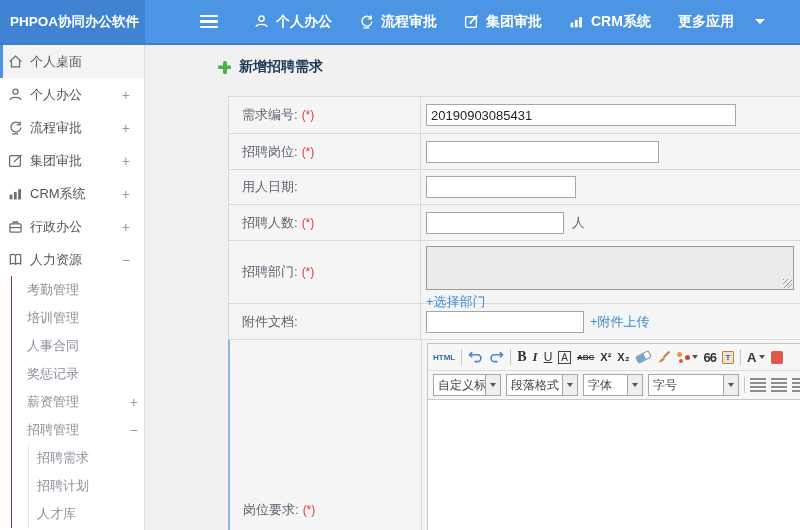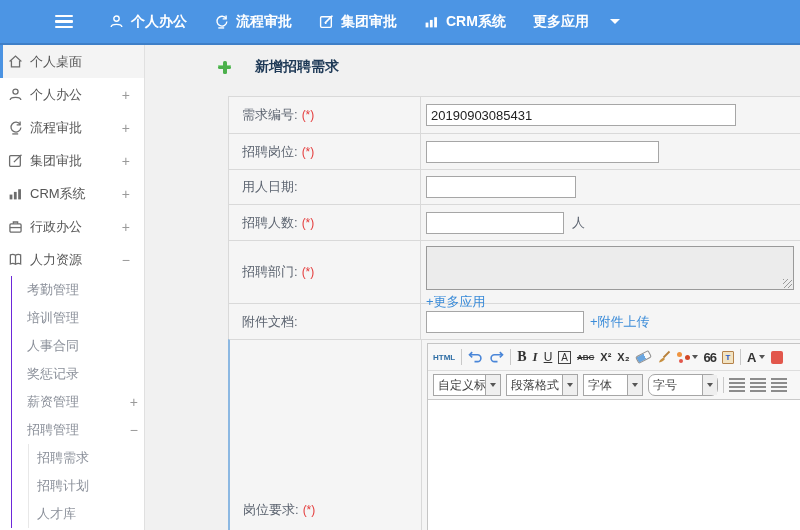--- a/index.html
+++ b/index.html
@@ -31,21 +31,21 @@
   .sitem.active { background:#f4f4f4; border-left:3px solid #4b93e2; padding-left:5px; }
   .l2wrap { margin-left:11px; border-left:1px solid #6d28d9; }
   .l2item { height:28px; display:flex; align-items:center; padding-left:15px;
     position:relative; color:#8a8f99; font-size:13px; cursor:pointer; }
   .l2item .stoggle { position:absolute; right:6px; color:#9a9a9a; font-size:14px; }
   .l3wrap { margin-left:16px; border-left:1px solid #e8e8e8; }
   .l3item { height:28px; display:flex; align-items:center; padding-left:8px;
     color:#8a8f99; font-size:13px; cursor:pointer; }
   
   .main { position:absolute; top:45px; left:145px; width:655px; height:485px; overflow:hidden; }
-  .ptitle { position:absolute; left:73px; top:13px; display:flex; align-items:center; gap:24px;
+  .ptitle { position:absolute; left:73px; top:13px; display:flex; align-items:center; gap:8px;
     font-size:14px; font-weight:bold; color:#1f3a57; }
   .plus { position:relative; width:13px; height:13px; display:inline-block; }
   .plus::before { content:""; position:absolute; left:0; top:4.5px; width:13px; height:4px;
     background:#4cb04c; border-radius:1.5px; box-shadow:inset 0 1px 0 #8cd88c; }
   .plus::after { content:""; position:absolute; left:4.5px; top:0; width:4px; height:13px;
     background:#4cb04c; border-radius:1.5px; }
   
   .form { position:absolute; left:83px; top:51px; width:620px;
     background:#f5f5f5; border:1px solid #d9d9d9; }
   .frow { display:flex; }
@@ -95,29 +95,30 @@
   .pastebox { width:12px; height:13px; border:1px solid #b5824a; background:#f2e3c2;
     display:flex; align-items:center; justify-content:center;
     font-size:8px; font-weight:bold; color:#2255cc; border-radius:1px; }
   .b-fcolor { font-size:13px; font-weight:bold; gap:3px; }
   .hl-cut { width:12px; height:13px; background:#e2574c; border-radius:2px; flex:0 0 12px; }
   .combo { display:flex; height:22px; border:1px solid #a6a6a6; background:#fff;
     align-items:center; cursor:pointer; }
   .combo .ctext { padding:0 4px; font-size:12px; color:#444; flex:1; overflow:hidden; white-space:nowrap; }
   .combo .cbtn { width:15px; align-self:stretch; border-left:1px solid #a6a6a6; background:#efefef;
     display:flex; align-items:center; justify-content:center; }
-  .c1{width:68px;} .c2{width:72px;} .c3{width:60px;} .c4{width:70px;border-radius:7px;}
+  .c1{width:68px;} .c2{width:72px;} .c3{width:60px;} .c4{width:91px;}
   .alicon { width:16px; height:14px; flex:0 0 16px; cursor:pointer;
     background:repeating-linear-gradient(to bottom,#8c8c8c 0 2px,transparent 2px 4px); }
   .edit-content { height:300px; background:#fff; }
 </style>
 </head>
 <body>
 
 <div class="topbar">
+  <div class="logo">PHPOA协同办公软件</div>
   <div class="hamburger">
       <i></i>
       <i></i>
       <i></i>
     </div>
   <div class="topnav">
     <div class="navitem">
       <span>
           <svg width="15" height="15" viewBox="0 0 14 14" fill="none" stroke="#fff" stroke-width="1.3">
             <circle cx="7" cy="4.3" r="2.5"></circle>
@@ -320,21 +321,21 @@
 
     <div class="frow row-dept" style="height:63px">
       <div class="flabel">
           <span>招聘部门:</span>
           <span class="req">(*)</span>
         </div>
       <div class="fvalue">
         <div class="dept-box">
             <span class="grip"></span>
           </div>
-        <a class="flink dept-link">+更多应用</a>
+        <a class="flink dept-link">+选择部门</a>
       </div>
     </div>
 
     <div class="frow row-attach" style="height:36px">
       <div class="flabel">
           <span>附件文档:</span>
         </div>
       <div class="fvalue">
         <input class="tinput" style="width: 158px;" value="">
         <a class="flink">+附件上传</a>

